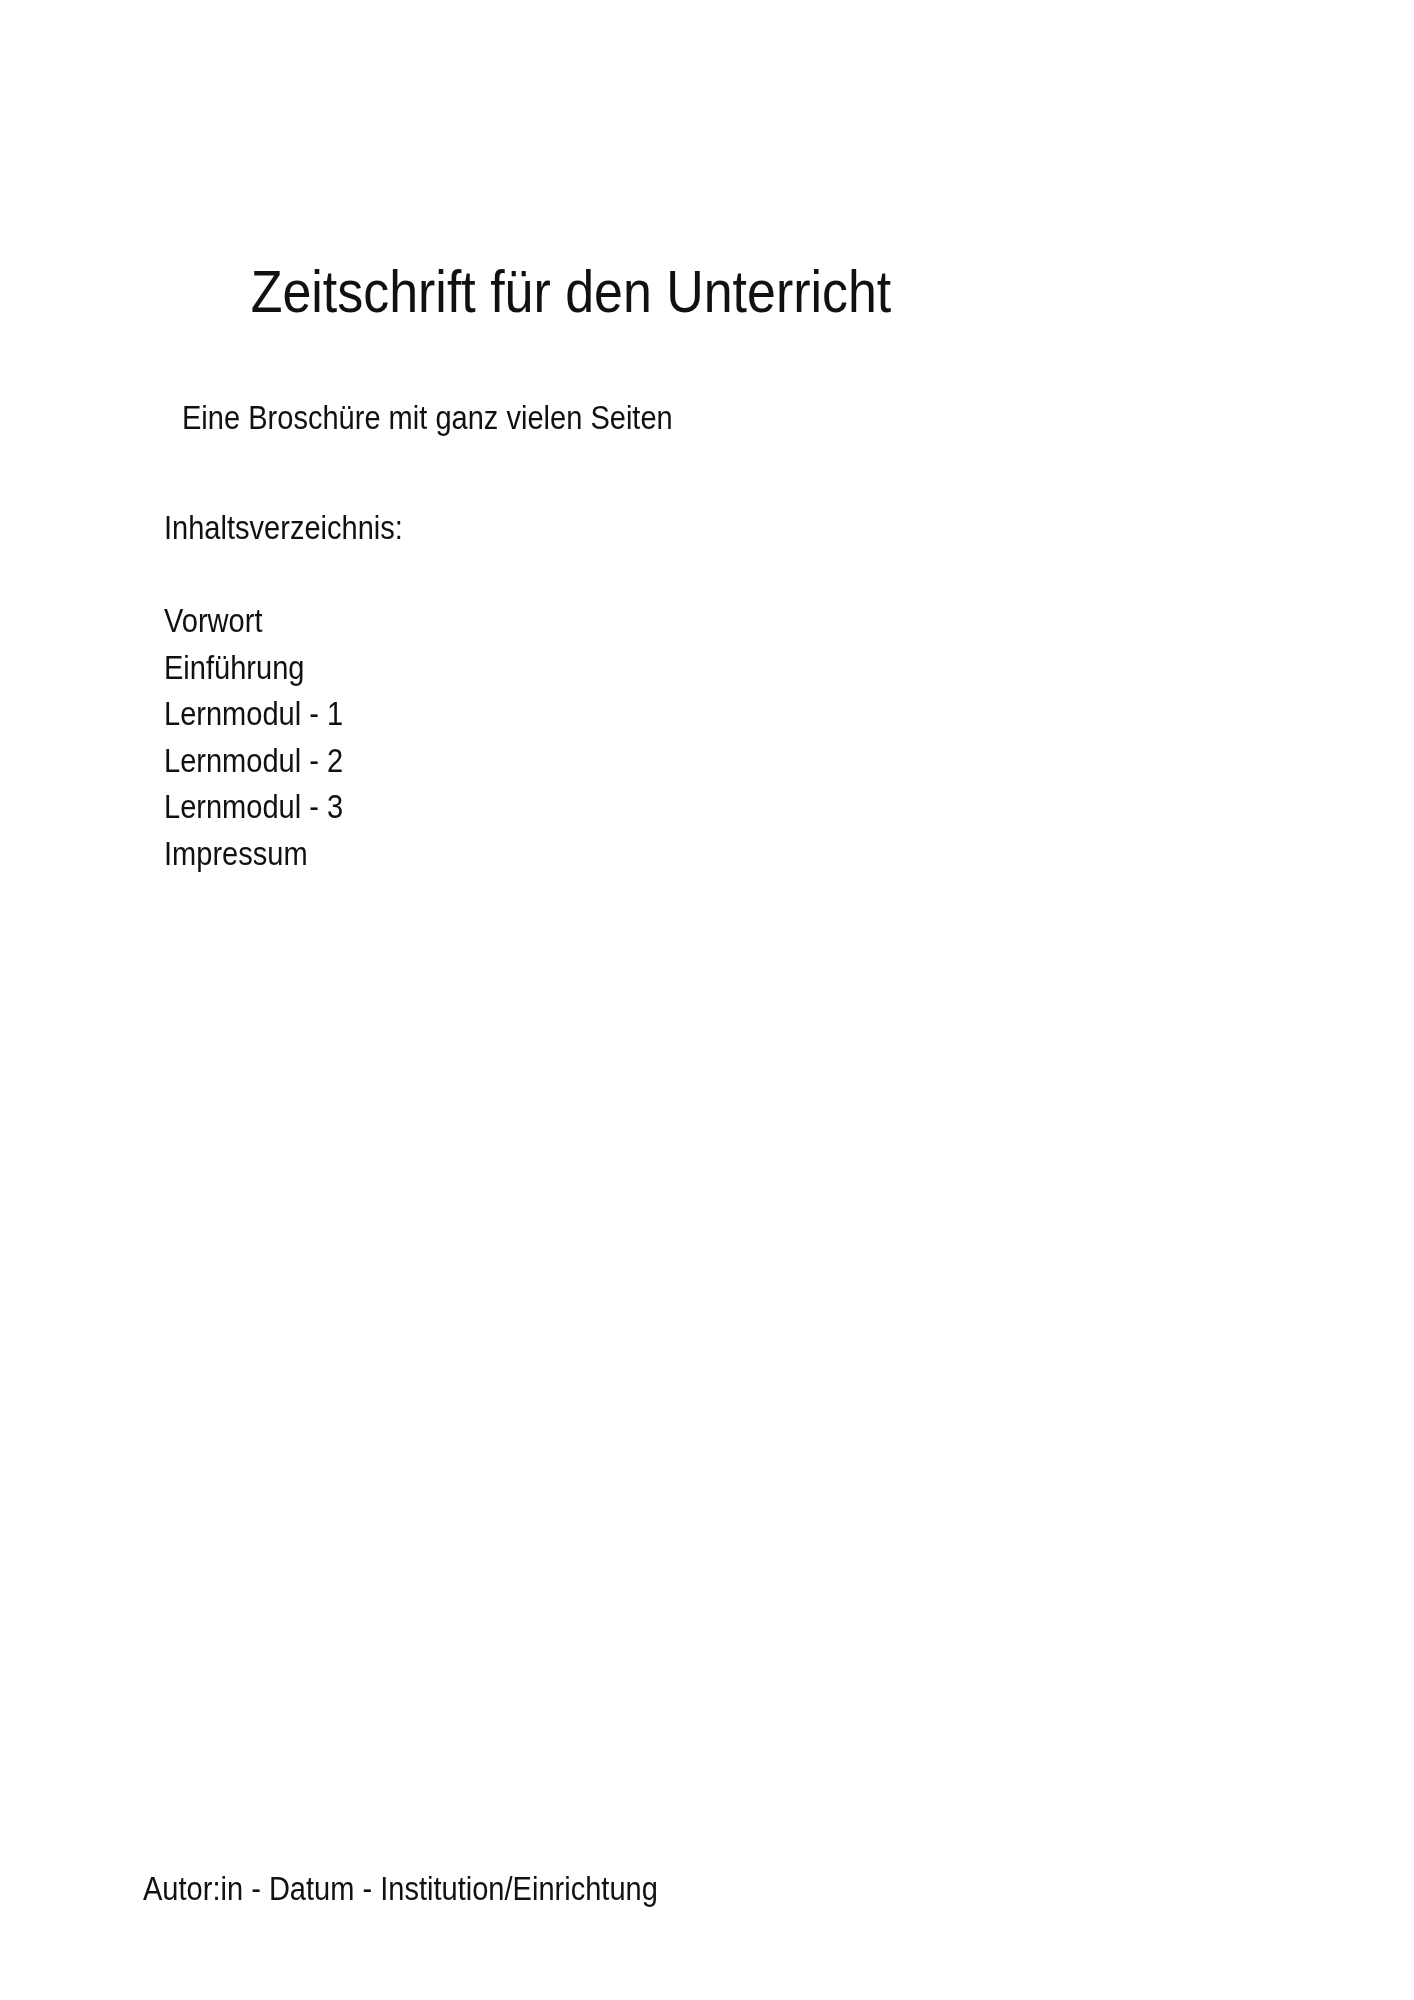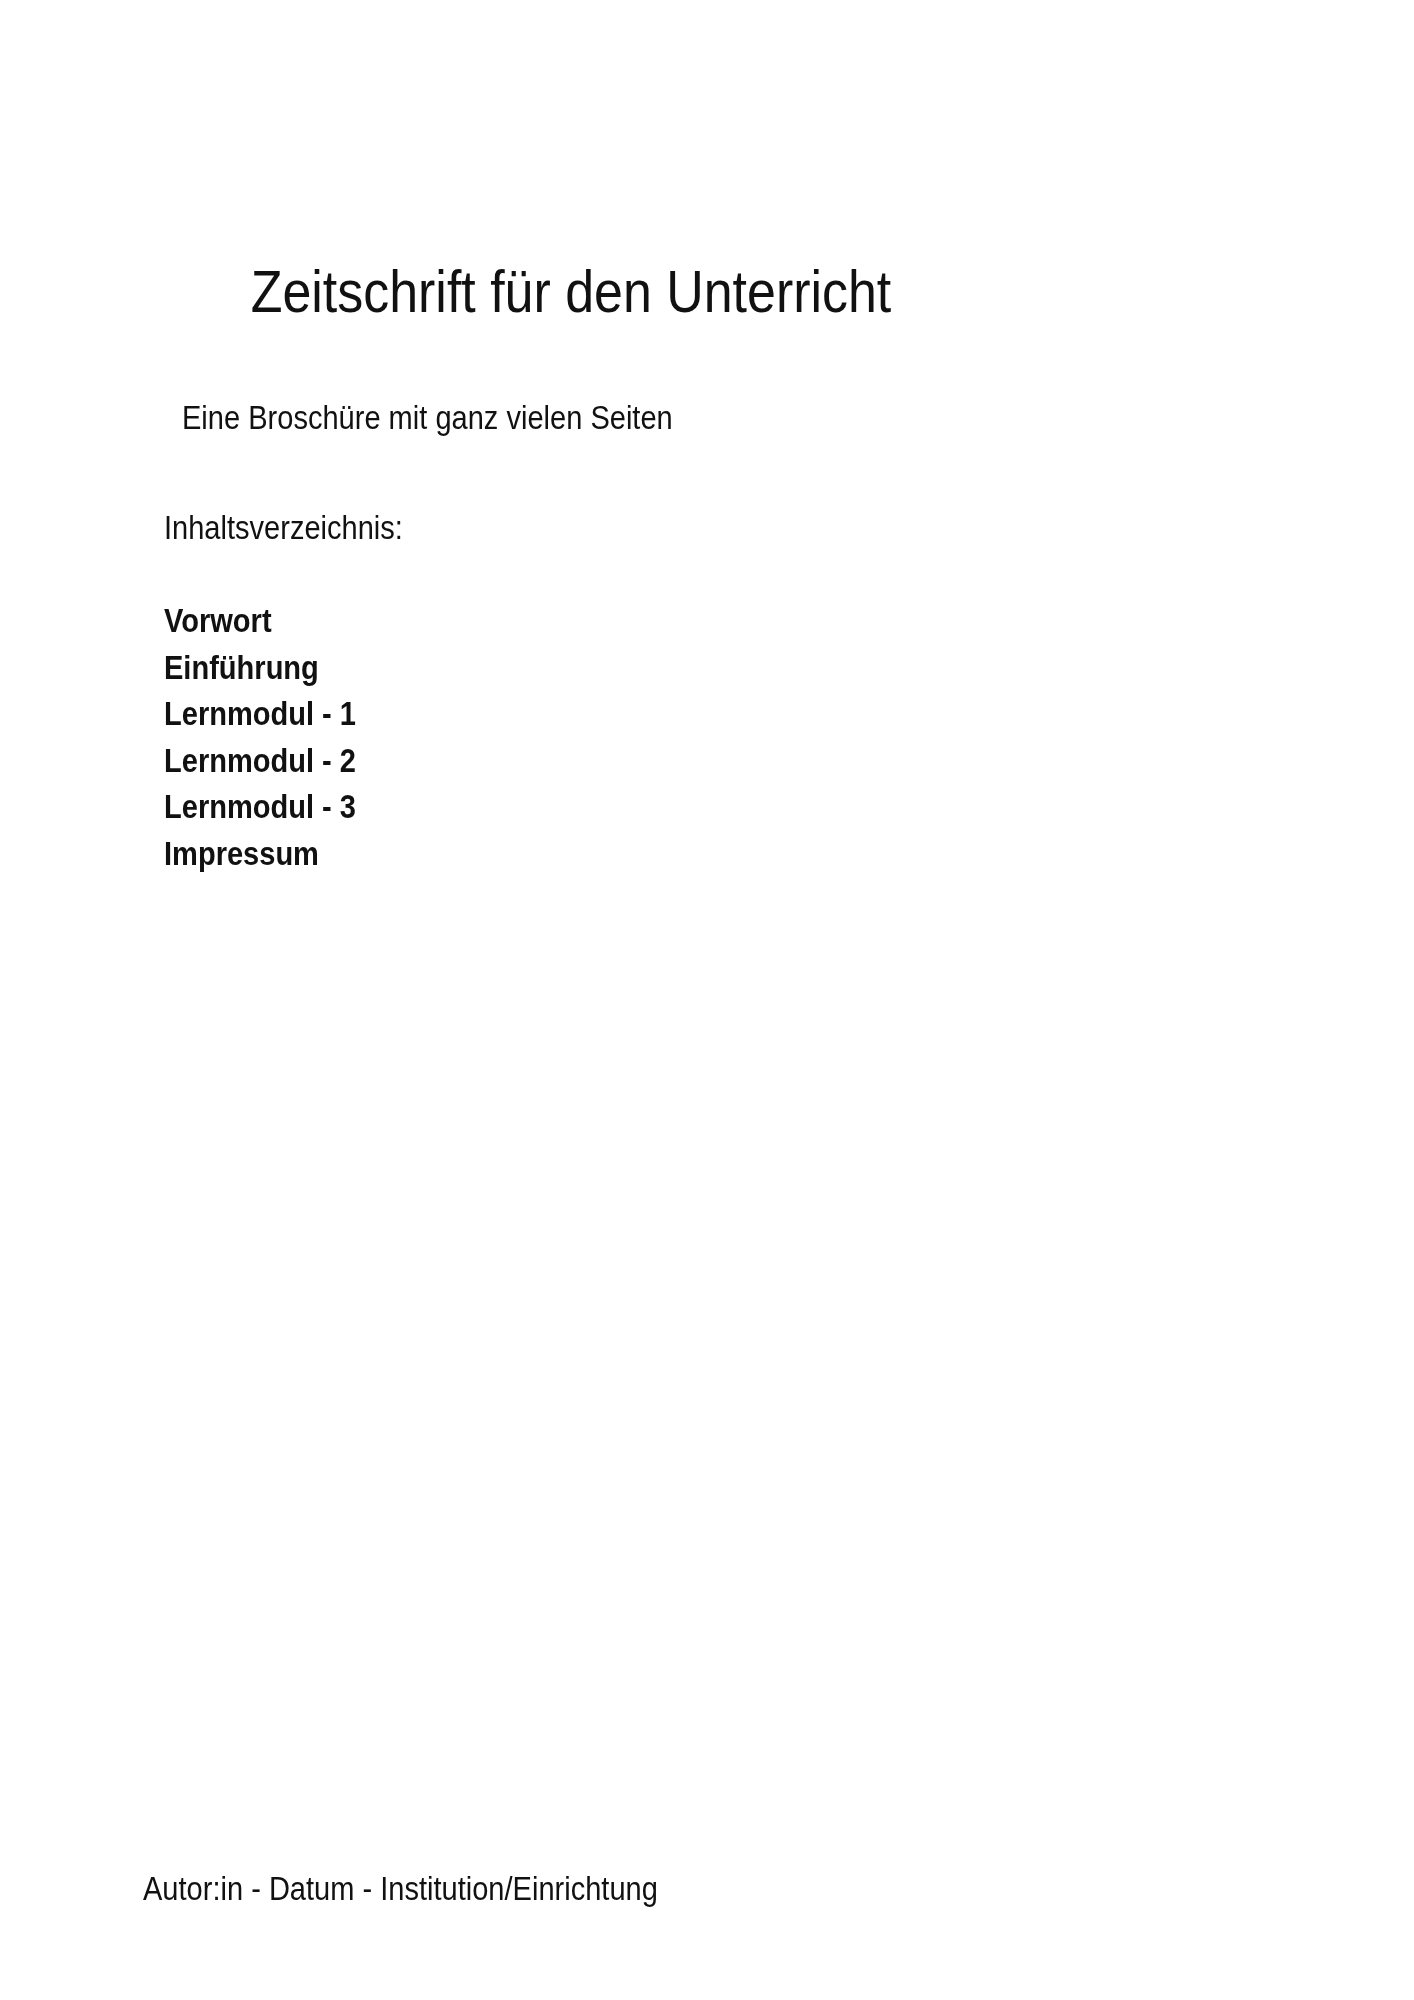--- a/index.html
+++ b/index.html
@@ -60,21 +60,20 @@
     white-space: nowrap;
   }
   .toc-list {
     position: absolute;
     left: 164px;
     top: 571px;
     list-style: none;
     font-size: 33px;
     line-height: 46.5px;
     white-space: nowrap;
-    font-weight: bold;
   }
   .toc-list li {
     display: block;
   }
   .doc-footer {
     position: absolute;
     left: 143px;
     top: 1839px;
     font-size: 33px;
     line-height: 46px;

